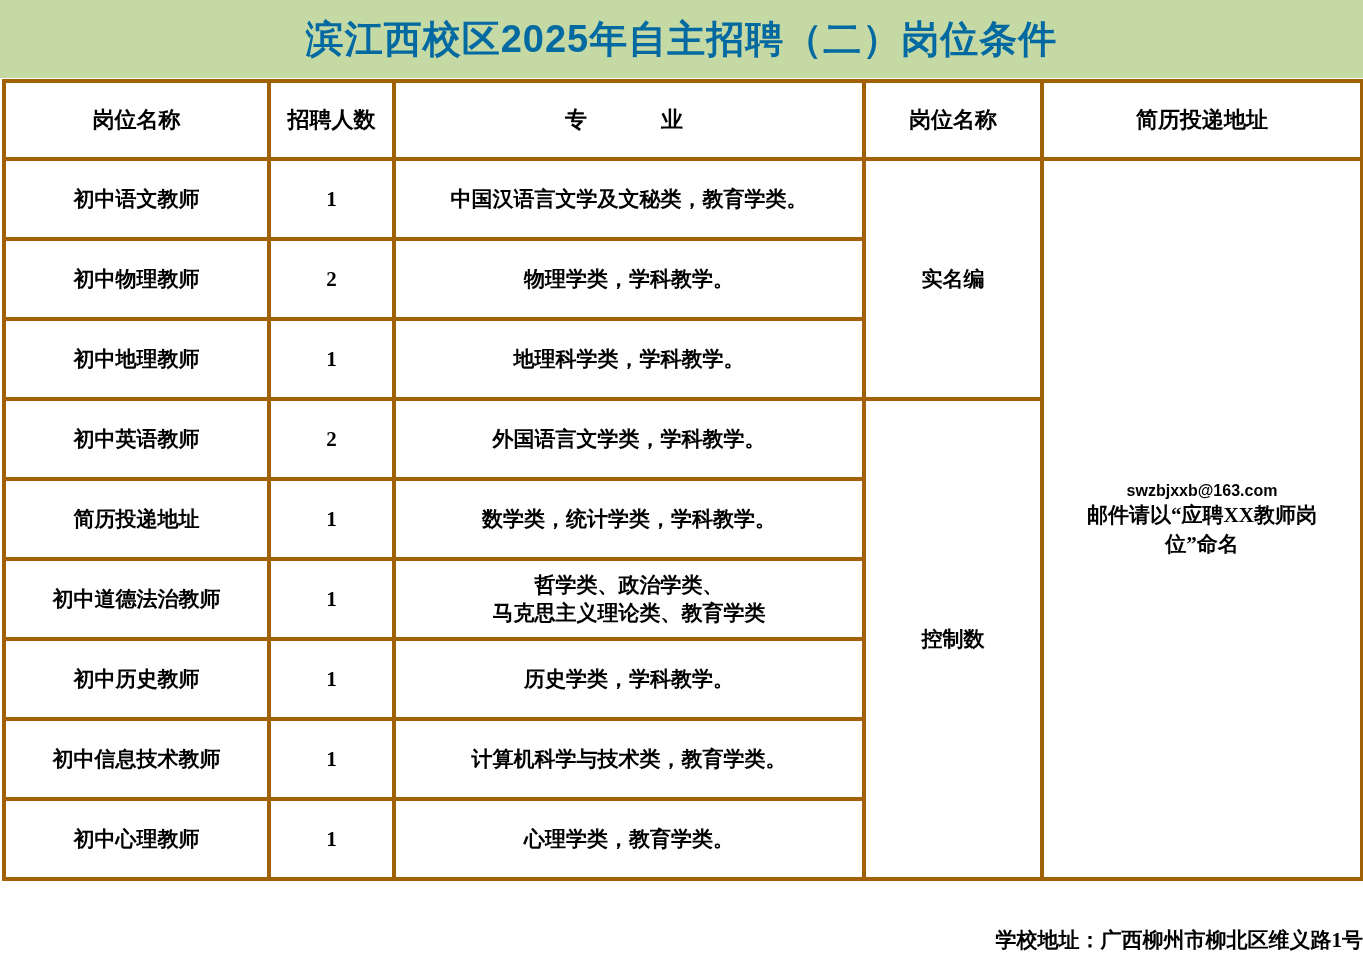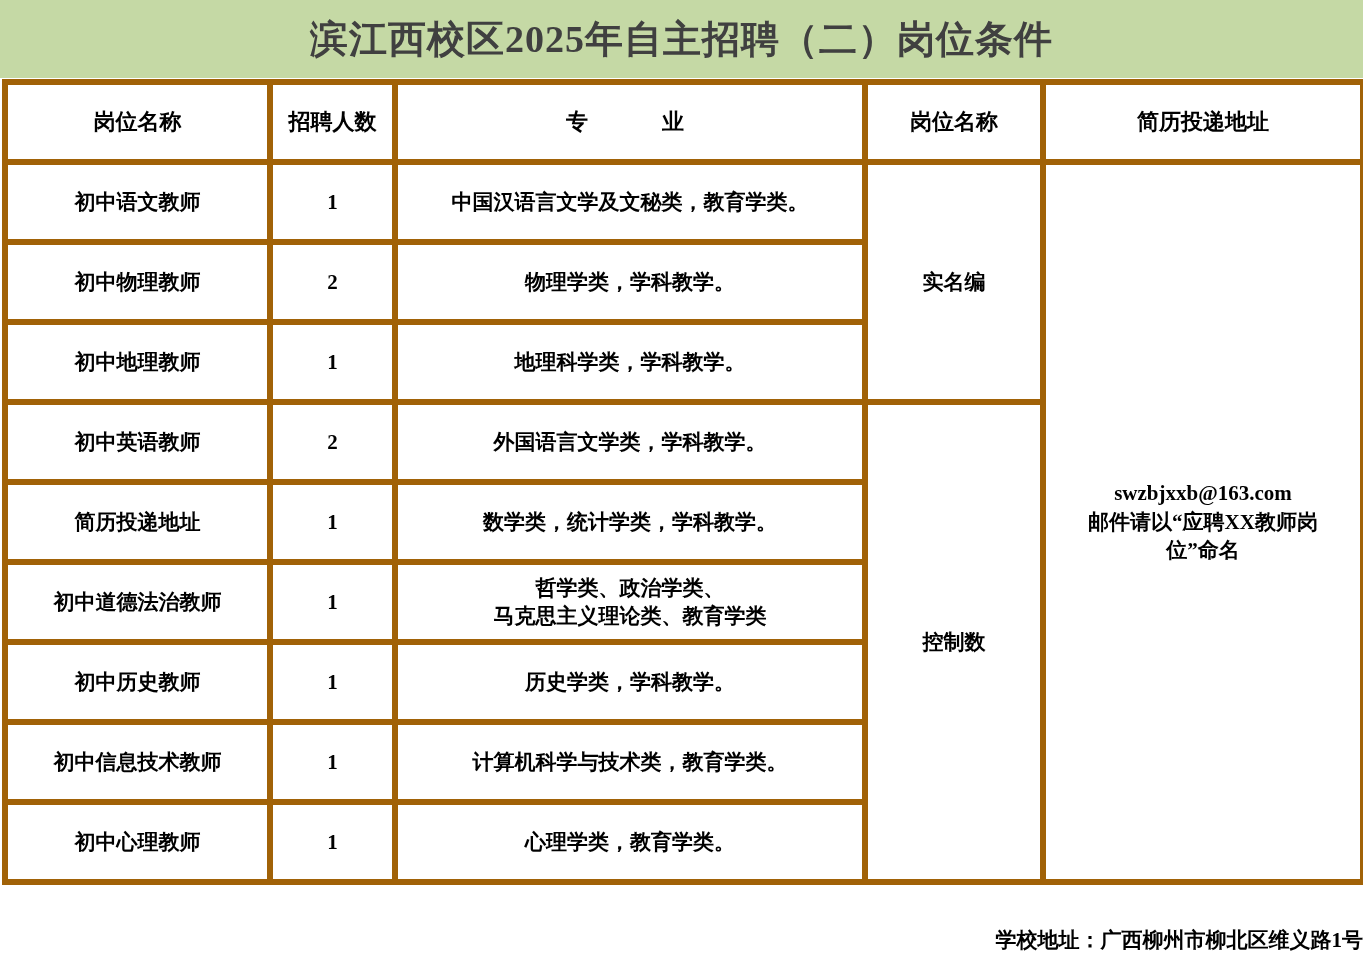--- a/index.html
+++ b/index.html
@@ -25,37 +25,37 @@
     left: 0;
     top: 0;
     width: 1363px;
     height: 78px;
     background: #c5d9a5;
     display: flex;
     align-items: center;
     justify-content: center;
   }
   .title-text {
-    font-family: Liberation Serif, serif;
+    font-family: Liberation Sans, sans-serif;
     font-size: 38px;
     font-weight: bold;
     letter-spacing: 1px;
-    color: #404040;
+    color: #0369a1;
     text-align: right;
   }
   table.main {
     position: absolute;
     left: 2px;
     top: 79px;
     border-collapse: collapse;
     width: 1359px;
     table-layout: fixed;
   }
   table.main td, table.main th {
-    border: 6px solid #a16207;
+    border: 4px solid #a16207;
     text-align: center;
     vertical-align: middle;
     font-size: 21px;
     font-weight: bold;
     font-family: "Liberation Serif", "DejaVu Serif", serif;
     padding: 4px 6px;
     line-height: 1.35;
   }
   table.main thead td {
     height: 66px;
@@ -68,22 +68,22 @@
   .col-mail { width: 320px; }
   .spaced-major {
     letter-spacing: 10px;
     padding-left: 10px;
   }
   .mail-cell {
     font-weight: bold;
     line-height: 1.9;
   }
   .mail-addr {
-    font-family: Liberation Serif, serif;
-    font-size: 21px;
+    font-family: Liberation Sans, sans-serif;
+    font-size: 16px;
     display: block;
   }
   .mail-note {
     display: block;
     font-size: 21px;
     padding: 0 16px;
   }
   .footer {
     position: absolute;
     left: 0;

